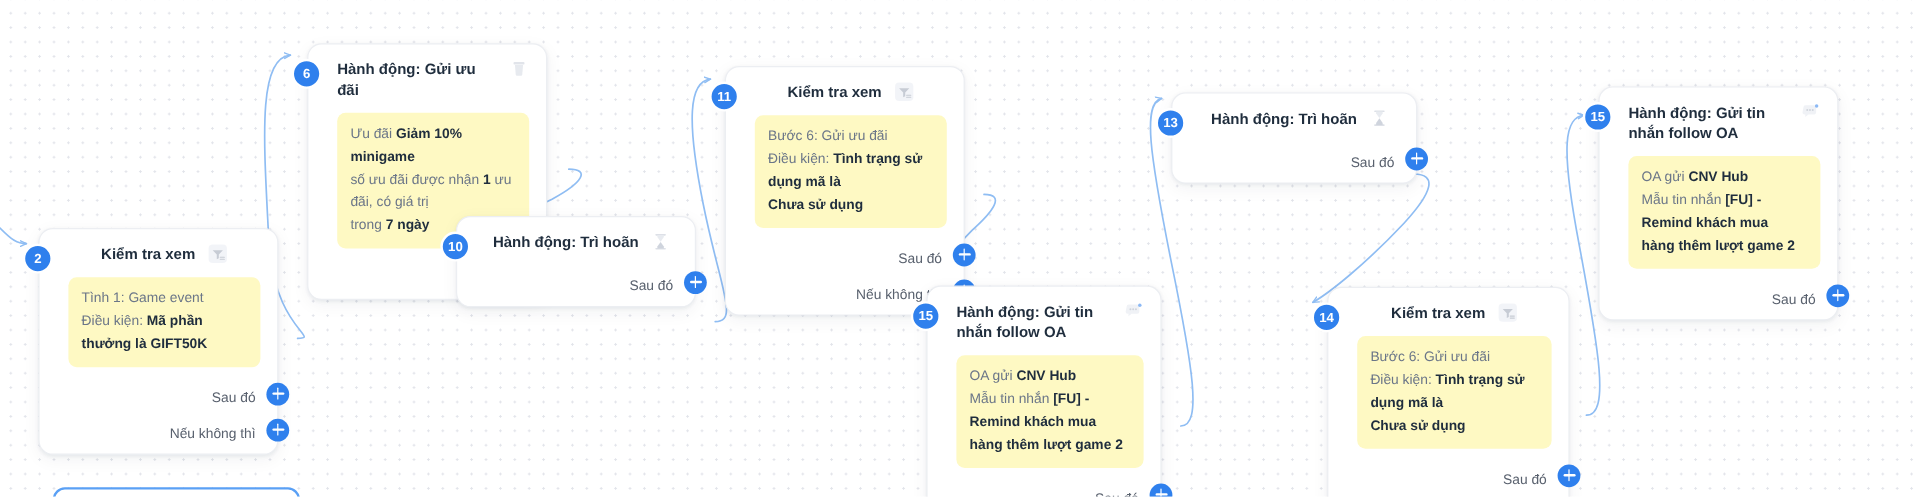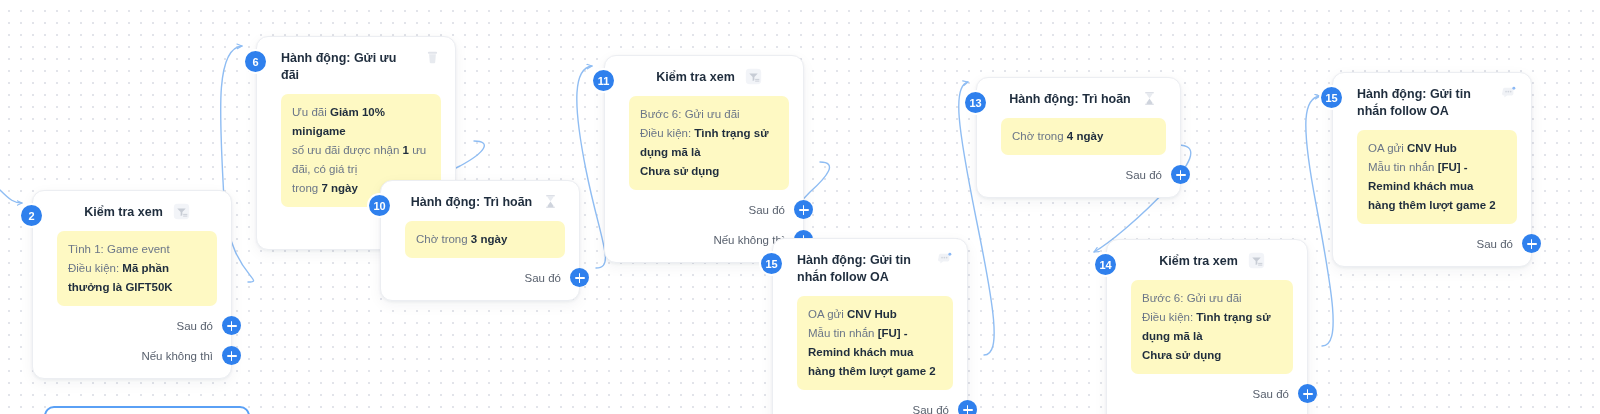--- a/index.html
+++ b/index.html
@@ -90,21 +90,21 @@
     padding: 9px 11px;
     font-size: 11.5px;
     line-height: 1.65;
     color: #6b7688;
   }
   .node-body b { color: #1f2d3d; font-weight: bold; }
 
   .ports { margin-top: 8px; }
   .port {
     display: flex;
-    align-items: center;
+    align-items: flex-end;
     justify-content: flex-end;
     gap: 9px;
     height: 24px;
     margin-top: 6px;
   }
   .port-label {
     font-size: 11.5px;
     color: #59616e;
     white-space: nowrap;
   }
@@ -216,23 +216,20 @@
       <div class="node-head">
         <div class="node-title">Hành động: Trì hoãn</div>
         <span class="node-icon">
           <svg viewBox="0 0 20 20">
             <path d="M5.6 3.2h8.8M5.6 16.8h8.8" stroke="#c2c8d4" stroke-width="1.6" stroke-linecap="round"></path>
             <path d="M6.8 3.4h6.4v1.9L10 9.9 6.8 5.3z" fill="#d6dbe4"></path>
             <path d="M6.8 16.6h6.4v-1.9L10 10.1l-3.2 4.6z" fill="#a9b2c2"></path>
           </svg>
         </span>
       </div>
-      <div class="node-body">
-        <div>Chờ trong <b>3 ngày</b></div>
-      </div>
       <div class="ports">
         <div class="port">
           <span class="port-label">Sau đó</span>
           <span class="plus"></span>
         </div>
       </div>
     </div>
     <div class="node" style="left: 604px; top: 55px; width: 200px;">
       <div class="badge">11</div>
       <div class="node-head">
@@ -292,23 +289,20 @@
       <div class="node-head">
         <div class="node-title">Hành động: Trì hoãn</div>
         <span class="node-icon">
           <svg viewBox="0 0 20 20">
             <path d="M5.6 3.2h8.8M5.6 16.8h8.8" stroke="#c2c8d4" stroke-width="1.6" stroke-linecap="round"></path>
             <path d="M6.8 3.4h6.4v1.9L10 9.9 6.8 5.3z" fill="#d6dbe4"></path>
             <path d="M6.8 16.6h6.4v-1.9L10 10.1l-3.2 4.6z" fill="#a9b2c2"></path>
           </svg>
         </span>
       </div>
-      <div class="node-body">
-        <div>Chờ trong <b>4 ngày</b></div>
-      </div>
       <div class="ports">
         <div class="port">
           <span class="port-label">Sau đó</span>
           <span class="plus"></span>
         </div>
       </div>
     </div>
     <div class="node" style="left: 1106px; top: 239px; width: 202px;">
       <div class="badge">14</div>
       <div class="node-head">

